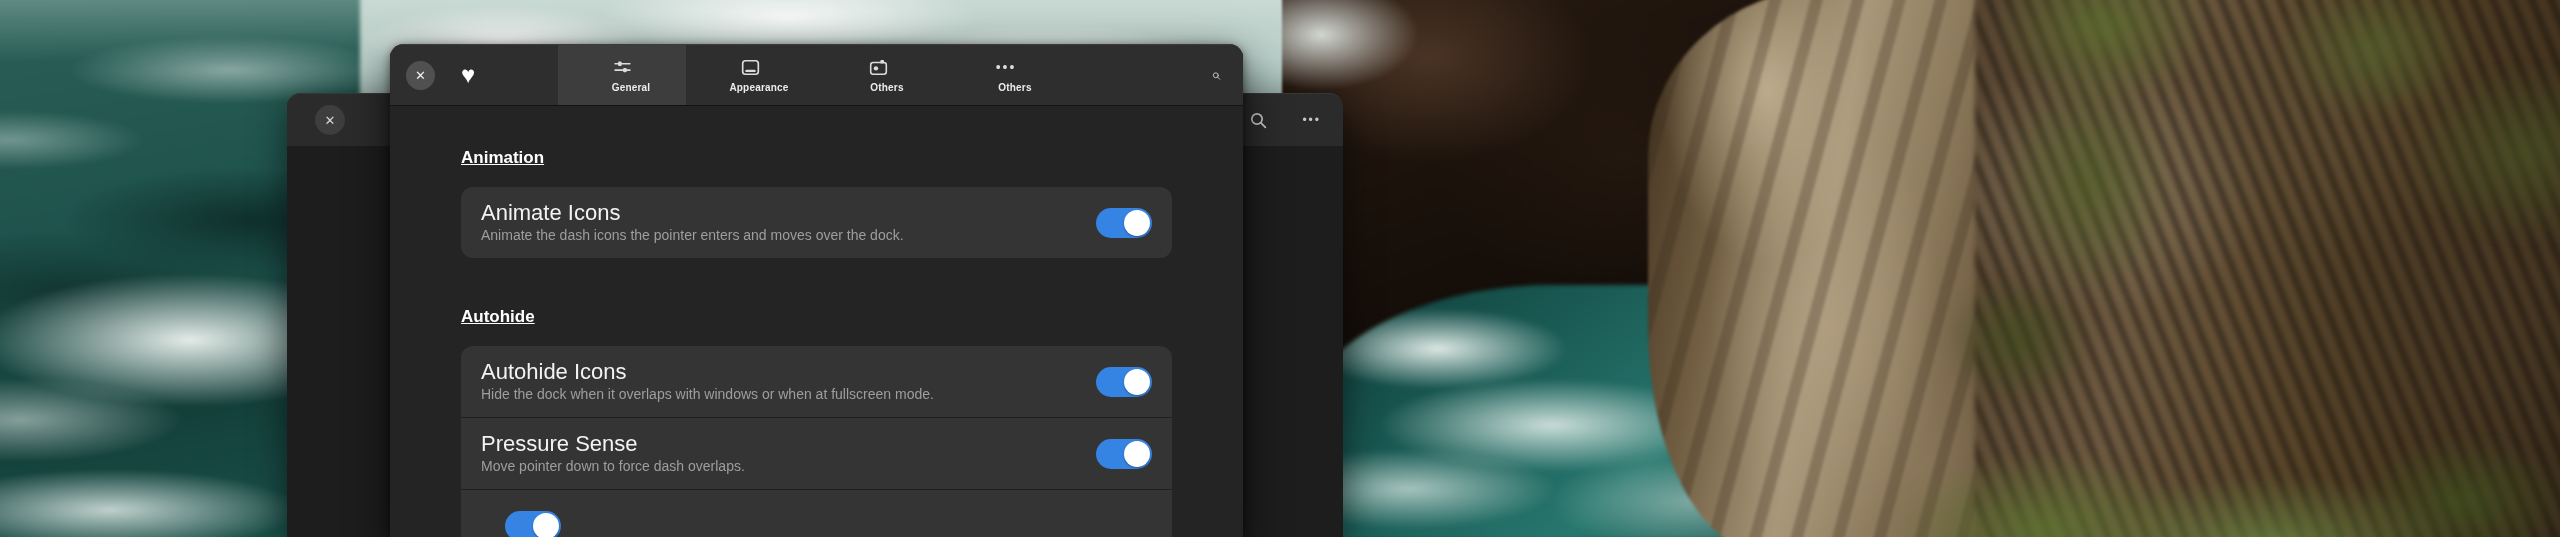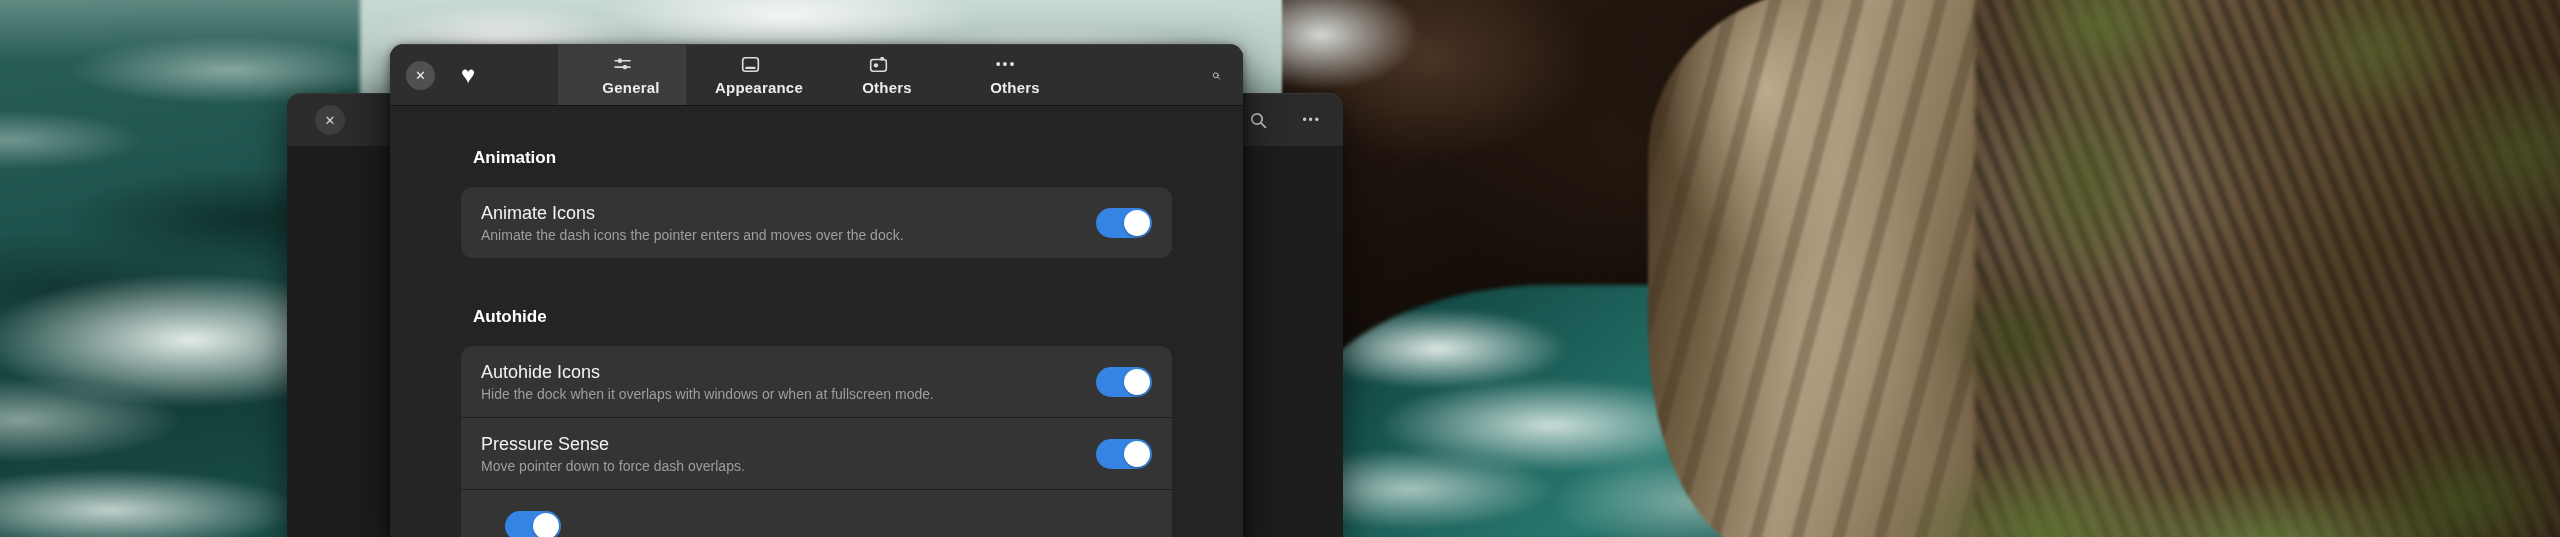--- a/index.html
+++ b/index.html
@@ -127,34 +127,34 @@
   .dlg-close{width:29px;height:29px;background:#505050;color:#f0f0f0;font-size:13px;margin-left:16px;}
   .heart{color:#ffffff;font-size:24px;line-height:1;margin-left:26px;cursor:pointer;}
   .tabs{position:absolute;left:168px;top:0;height:100%;display:flex;}
   .tab{
     width:128px;height:100%;display:flex;flex-direction:column;
     align-items:center;justify-content:center;gap:5px;cursor:pointer;
   }
   .tab.selected{background:#3d3d3d;}
   .tab-icon{height:19px;color:#dcdcdc;display:flex;align-items:center;}
   .tab-glyph{color:#dcdcdc;font-size:14px;letter-spacing:2px;line-height:19px;}
-  .tab-label{font-size:15px;font-weight:700;color:#ececec;letter-spacing:.2px;margin-left:18px;}
+  .tab-label{font-size:10px;font-weight:700;color:#ececec;letter-spacing:.2px;margin-left:18px;}
   .dlg-search{position:absolute;right:16px;top:50%;transform:translateY(-50%);
     width:21px;height:21px;color:#e0e0e0;display:flex;cursor:pointer;background:none;border:none;}
 
   .dlg-body{padding:0 71px;}
-  .section-title{font-size:17px;font-weight:700;color:#ffffff;line-height:22px;margin:12px;}
+  .section-title{font-size:17px;font-weight:700;color:#ffffff;line-height:22px;margin:0;text-decoration:underline;}
   .st-1{margin-top:42px;margin-bottom:18px;}
   .st-2{margin-top:48px;margin-bottom:18px;}
   .card{background:#343434;border-radius:12px;overflow:hidden;}
   .pref-row{
     display:flex;align-items:center;min-height:71px;padding:12px 20px;cursor:pointer;
   }
   .row-text{flex:1;min-width:0;}
-  .row-title{font-size:18px;color:#f3f3f3;line-height:24px;}
+  .row-title{font-size:22px;color:#f3f3f3;line-height:24px;}
   .row-sub{font-size:14px;color:#9e9e9e;line-height:20px;}
   .sep{height:1px;background:rgba(0,0,0,.4);}
   .switch{
     position:relative;flex:none;width:56px;height:30px;border-radius:15px;
     margin-left:24px;cursor:pointer;background:#3584e4;
   }
   .switch .knob{
     position:absolute;top:2px;left:28px;width:26px;height:26px;border-radius:50%;
     background:#ffffff;box-shadow:0 1px 2px rgba(0,0,0,.35);
   }

